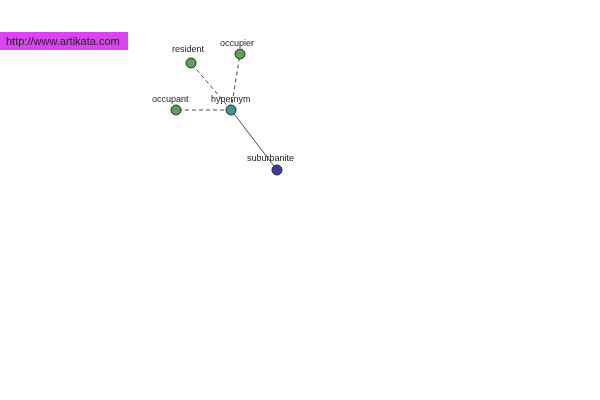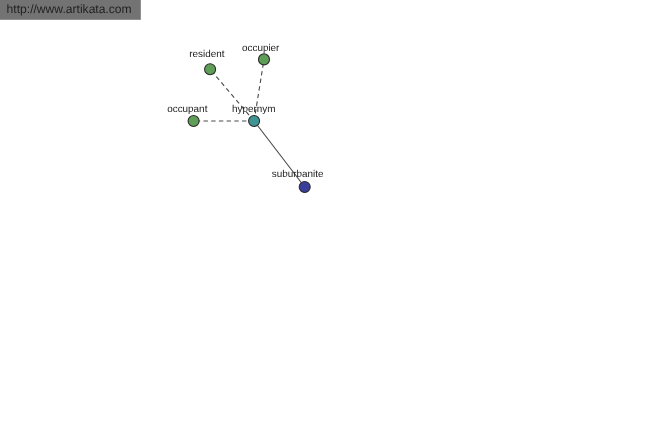--- a/index.html
+++ b/index.html
@@ -39,21 +39,21 @@
     fill: #1a1a1a;
   }
   .graph circle {
     cursor: pointer;
   }
 </style>
 </head>
 <body>
 
 <div class="screen">
-  <div class="addressbar" style="background: #737373;">
+  <div class="addressbar" style="background: #d946ef; margin-top: 32px;">
     <span>http://www.artikata.com</span>
   </div>
   <svg class="graph" width="600" height="400" viewBox="0 0 600 400" xmlns="http://www.w3.org/2000/svg">
       <line x1="231" y1="110" x2="191" y2="63" stroke="#4a4a4a" stroke-width="1" stroke-dasharray="4,3"></line>
       <line x1="231" y1="110" x2="240" y2="54" stroke="#4a4a4a" stroke-width="1" stroke-dasharray="4,3"></line>
       <line x1="231" y1="110" x2="176" y2="110" stroke="#4a4a4a" stroke-width="1" stroke-dasharray="4,3"></line>
       <line x1="231" y1="110" x2="277" y2="170" stroke="#4a4a4a" stroke-width="1"></line>
       <circle cx="191" cy="63" r="5" fill="#5f9e57" stroke="#2b2b2b" stroke-width="1"></circle>
       <text x="172" y="52">resident</text>
       <circle cx="240" cy="54" r="5" fill="#5f9e57" stroke="#2b2b2b" stroke-width="1"></circle>

